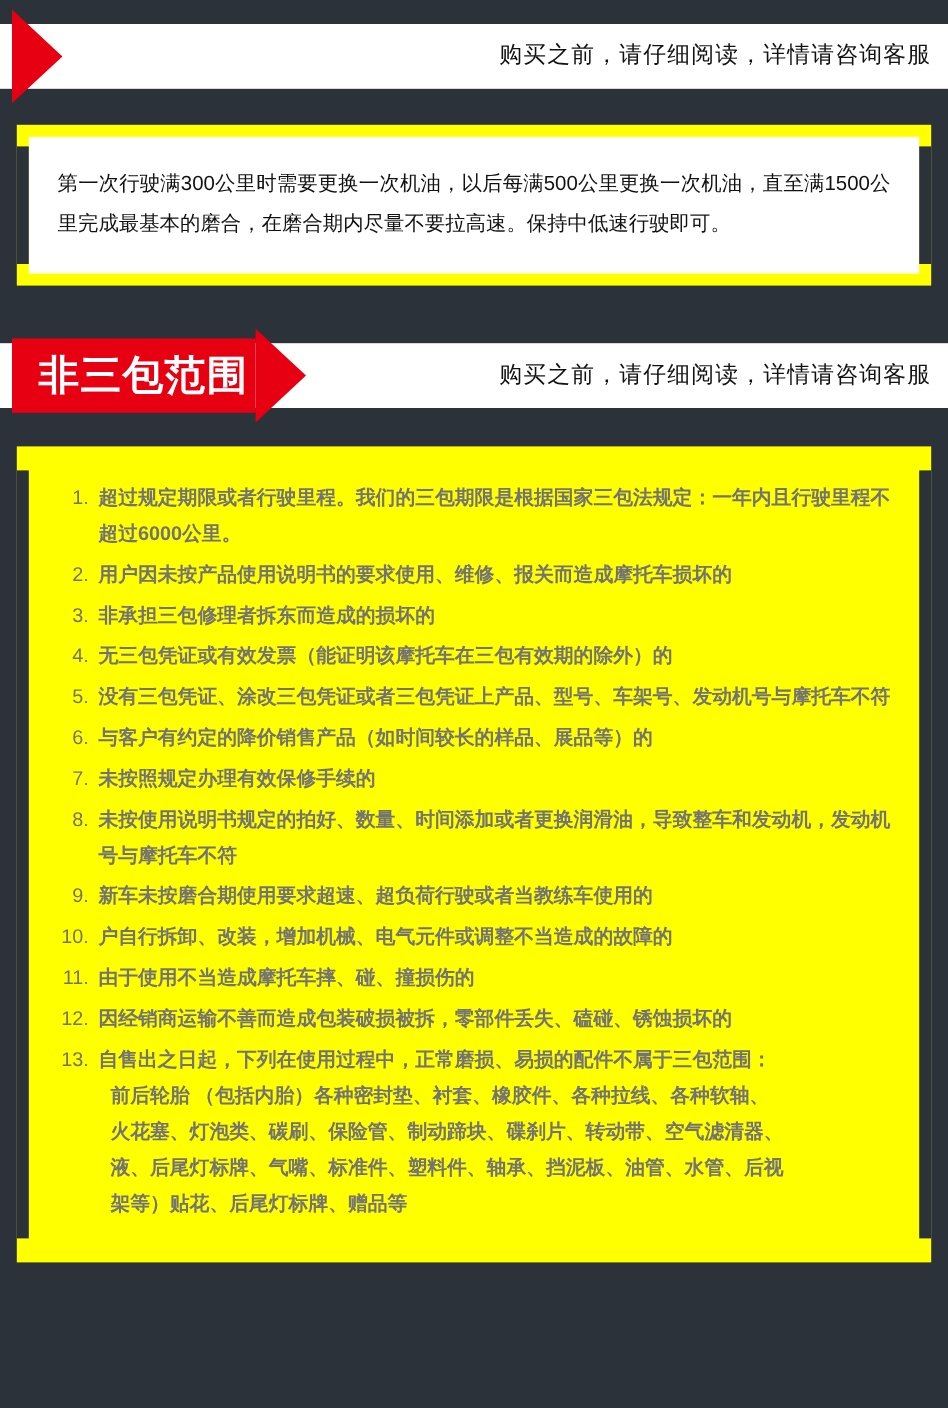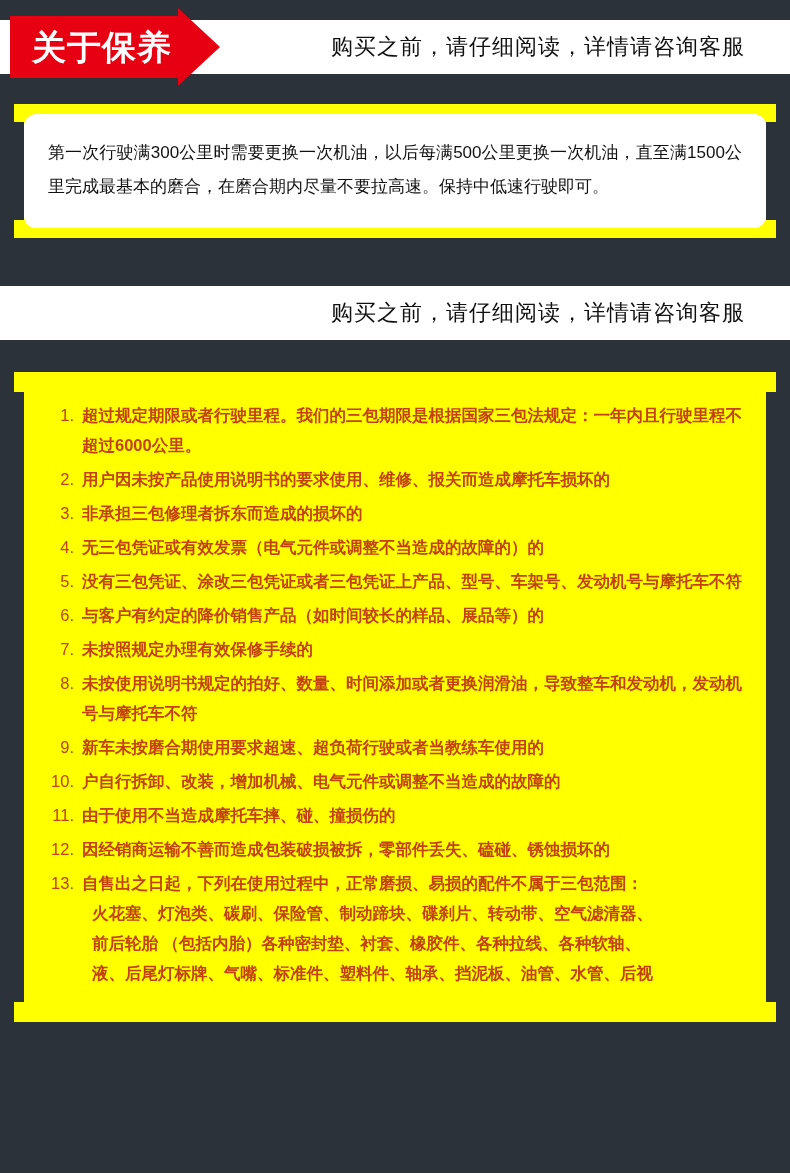--- a/index.html
+++ b/index.html
@@ -71,23 +71,23 @@
     background: #ffffff;
     z-index: 1;
   }
   .banner-strip-text {
     position: absolute;
     top: 12px;
     height: 54px;
     line-height: 54px;
     right: 14px;
     left: 300px;
-    text-align: center;
+    text-align: right;
     color: #111111;
-    font-size: 22px;
+    font-size: 19px;
     letter-spacing: 1px;
     z-index: 4;
     white-space: nowrap;
   }
 
   
   .yellow-frame {
     margin: 18px 14px 0 14px;
     background: #ffff00;
     padding: 10px;
@@ -103,21 +103,20 @@
     width: 10px;
     background: #2b3239;
   }
   .yellow-frame.notch::before { left: 0; }
   .yellow-frame.notch::after { right: 0; }
 
   .white-box {
     background: #ffffff;
     padding: 22px 24px 24px 24px;
     box-sizing: border-box;
-    border-radius: 12px;
   }
   .white-box p {
     margin: 0;
     color: #111111;
     font-size: 17px;
     line-height: 34px;
     text-align: justify;
   }
 
   
@@ -148,21 +147,21 @@
   ol.terms {
     margin: 0;
     padding: 0;
     list-style: none;
     counter-reset: term;
   }
   ol.terms > li {
     position: relative;
     padding-left: 40px;
     margin-bottom: 4px;
-    color: #c2410c;
+    color: #737373;
     font-size: 16.5px;
     line-height: 30px;
     font-weight: bold;
   }
   ol.terms > li::before {
     counter-increment: term;
     content: counter(term) ".";
     position: absolute;
     left: 0;
     top: 0;
@@ -181,62 +180,66 @@
 </style>
 </head>
 <body>
 
 <div class="page">
 
   <div class="banner" style="margin-top:8px;">
     <div class="banner-inner">
       <div class="banner-strip"></div>
       <div class="arrow-tag">
+        <div class="arrow-head"></div>
+      </div>
+      <div class="banner-strip-text">购买之前，请仔细阅读，详情请咨询客服</div>
+    </div>
+  </div>
+
+  <div class="yellow-frame notch">
+    <div class="white-box">
+      <p>第一次行驶满300公里时需要更换一次机油，以后每满500公里更换一次机油，直至满1500公里完成最基本的磨合，在磨合期内尽量不要拉高速。保持中低速行驶即可。</p>
+    </div>
+  </div>
+
+  <div class="banner" style="margin-top:36px;">
+    <div class="banner-inner">
+      <div class="banner-strip"></div>
+      <div class="arrow-tag">
         <div class="arrow-body">
-          <span class="tag-text">关于保养</span>
+          <span class="tag-text">非三包范围</span>
         </div>
         <div class="arrow-head"></div>
       </div>
-      <div class="banner-strip-text">购买之前，请仔细阅读，详情请咨询客服</div>
-    </div>
-  </div>
-
-  <div class="yellow-frame notch">
-    <div class="white-box">
-      <p>第一次行驶满300公里时需要更换一次机油，以后每满500公里更换一次机油，直至满1500公里完成最基本的磨合，在磨合期内尽量不要拉高速。保持中低速行驶即可。</p>
-    </div>
-  </div>
-
-  <div class="banner" style="margin-top:36px;">
-    <div class="banner-inner">
-      <div class="banner-strip"></div>
       <div class="banner-strip-text">购买之前，请仔细阅读，详情请咨询客服</div>
     </div>
   </div>
 
   <div class="list-frame">
     <div class="list-inner">
       <ol class="terms">
         <li>超过规定期限或者行驶里程。我们的三包期限是根据国家三包法规定：一年内且行驶里程不超过6000公里。</li>
         <li>用户因未按产品使用说明书的要求使用、维修、报关而造成摩托车损坏的</li>
         <li>非承担三包修理者拆东而造成的损坏的</li>
-        <li>无三包凭证或有效发票（电气元件或调整不当造成的故障的）的</li>
+        <li>无三包凭证或有效发票（能证明该摩托车在三包有效期的除外）的</li>
         <li>没有三包凭证、涂改三包凭证或者三包凭证上产品、型号、车架号、发动机号与摩托车不符</li>
         <li>与客户有约定的降价销售产品（如时间较长的样品、展品等）的</li>
         <li>未按照规定办理有效保修手续的</li>
         <li>未按使用说明书规定的拍好、数量、时间添加或者更换润滑油，导致整车和发动机，发动机号与摩托车不符</li>
         <li>新车未按磨合期使用要求超速、超负荷行驶或者当教练车使用的</li>
         <li>户自行拆卸、改装，增加机械、电气元件或调整不当造成的故障的</li>
         <li>由于使用不当造成摩托车摔、碰、撞损伤的</li>
         <li>因经销商运输不善而造成包装破损被拆，零部件丢失、磕碰、锈蚀损坏的</li>
         <li>
           <span>自售出之日起，下列在使用过程中，正常磨损、易损的配件不属于三包范围：</span>
           <div class="sub-lines">
+            <div>前后轮胎 （包括内胎）各种密封垫、衬套、橡胶件、各种拉线、各种软轴、</div>
             <div>火花塞、灯泡类、碳刷、保险管、制动蹄块、碟刹片、转动带、空气滤清器、</div>
-            <div>前后轮胎 （包括内胎）各种密封垫、衬套、橡胶件、各种拉线、各种软轴、</div>
             <div>液、后尾灯标牌、气嘴、标准件、塑料件、轴承、挡泥板、油管、水管、后视</div>
+            <div>架等）贴花、后尾灯标牌、赠品等</div>
           </div>
         </li>
       </ol>
     </div>
   </div>
 
 </div>
 
 </body></html>

